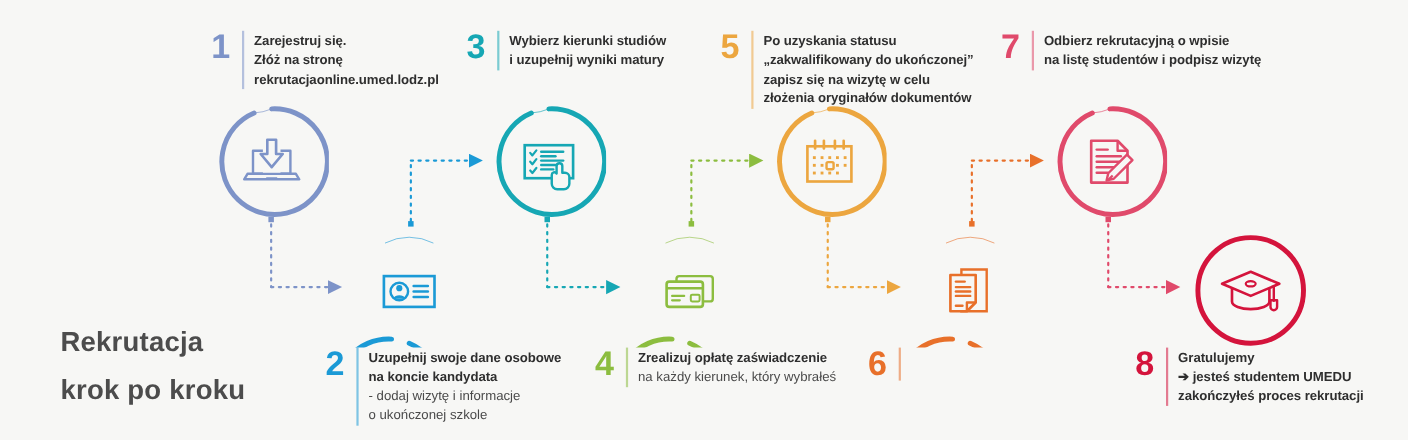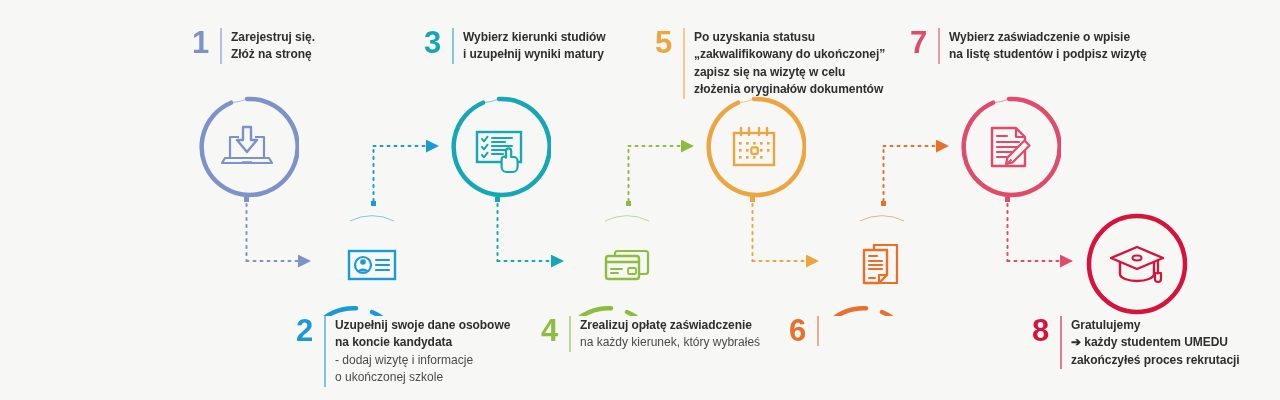--- a/index.html
+++ b/index.html
@@ -170,27 +170,32 @@
       <path d="M883.5,146 L938,146" stroke="#e8702a" stroke-width="2" stroke-dasharray="2 5" stroke-linecap="round" fill="none" marker-end="url(#ah6)"></path>
     </g>
 
     <g>
       <rect x="1005" y="197" width="5" height="5" fill="#e04a6b"></rect>
       <path d="M1007.5,204 L1007.5,261" stroke="#e04a6b" stroke-width="2" stroke-dasharray="2 5" stroke-linecap="round" fill="none"></path>
       <path d="M1007.5,261 L1062,261" stroke="#e04a6b" stroke-width="2" stroke-dasharray="2 5" stroke-linecap="round" fill="none" marker-end="url(#ah7)"></path>
     </g>
   </svg>
 
+  <div id="main-title">
+    <span class="tline">Rekrutacja</span>
+    <span class="tline">krok po kroku</span>
+  </div>
 
   <div class="step-caption" style="left:192px; top:28px;">
     <div class="step-num" style="color:#7d93c8;">1</div>
     <div class="step-rule" style="background:#7d93c8;"></div>
     <div class="step-lines">
       <span class="ln bold">Zarejestruj się.</span>
       <span class="ln bold">Złóż na stronę</span>
+      <span class="ln bold">rekrutacjaonline.umed.lodz.pl</span>
     </div>
   </div>
 
   <div class="node" style="left:195px; top:95px;">
     <svg class="ring" viewBox="0 0 104 104">
       <path d="M52,4 A48,48 0 1,1 36,7.7" fill="none" stroke="#7d93c8" stroke-width="4.5" stroke-linecap="round"></path>
       <path d="M36,7.7 A48,48 0 0,0 52,4" fill="none" stroke="#7d93c8" stroke-width="0.9" opacity="0.65"></path>
     </svg>
     <svg class="glyph" viewBox="0 0 60 60">
       <g fill="none" stroke="#7d93c8" stroke-width="2.2" stroke-linejoin="round">
@@ -358,21 +363,21 @@
 
   <div class="step-caption" style="left:789px; top:316px;">
     <div class="step-num" style="color:#e8702a;">6</div>
     <div class="step-rule" style="background:#e8702a;"></div>
   </div>
 
   <div class="step-caption" style="left:910px; top:28px;">
     <div class="step-num" style="color:#e04a6b;">7</div>
     <div class="step-rule" style="background:#e04a6b;"></div>
     <div class="step-lines">
-      <span class="ln bold">Wybierz zaświadczenie o wpisie</span>
+      <span class="ln bold">Odbierz rekrutacyjną o wpisie</span>
       <span class="ln bold">na listę studentów i podpisz wizytę</span>
     </div>
   </div>
 
   <div class="node" style="left:957px; top:95px;">
     <svg class="ring" viewBox="0 0 104 104">
       <path d="M52,4 A48,48 0 1,1 36,7.7" fill="none" stroke="#e04a6b" stroke-width="4.5" stroke-linecap="round"></path>
       <path d="M36,7.7 A48,48 0 0,0 52,4" fill="none" stroke="#e04a6b" stroke-width="0.9" opacity="0.65"></path>
     </svg>
     <svg class="glyph" viewBox="0 0 60 60">
@@ -403,18 +408,18 @@
       <path d="M48,39 h6 v6 a3,3 0 0,1 -6,0 z" fill="none" stroke="#d4143c" stroke-width="2.2" stroke-linejoin="round"></path>
       <ellipse cx="30" cy="24" rx="4.5" ry="2.4" fill="none" stroke="#d4143c" stroke-width="2"></ellipse>
     </svg>
   </div>
 
   <div class="step-caption" style="left:1032px; top:316px;">
     <div class="step-num" style="color:#d4143c;">8</div>
     <div class="step-rule" style="background:#d4143c;"></div>
     <div class="step-lines">
       <span class="ln bold">Gratulujemy</span>
-      <span class="ln bold">➔ każdy studentem UMEDU</span>
+      <span class="ln bold">➔ jesteś studentem UMEDU</span>
       <span class="ln bold">zakończyłeś proces rekrutacji</span>
     </div>
   </div>
 
 </div>
 
 </body></html>

